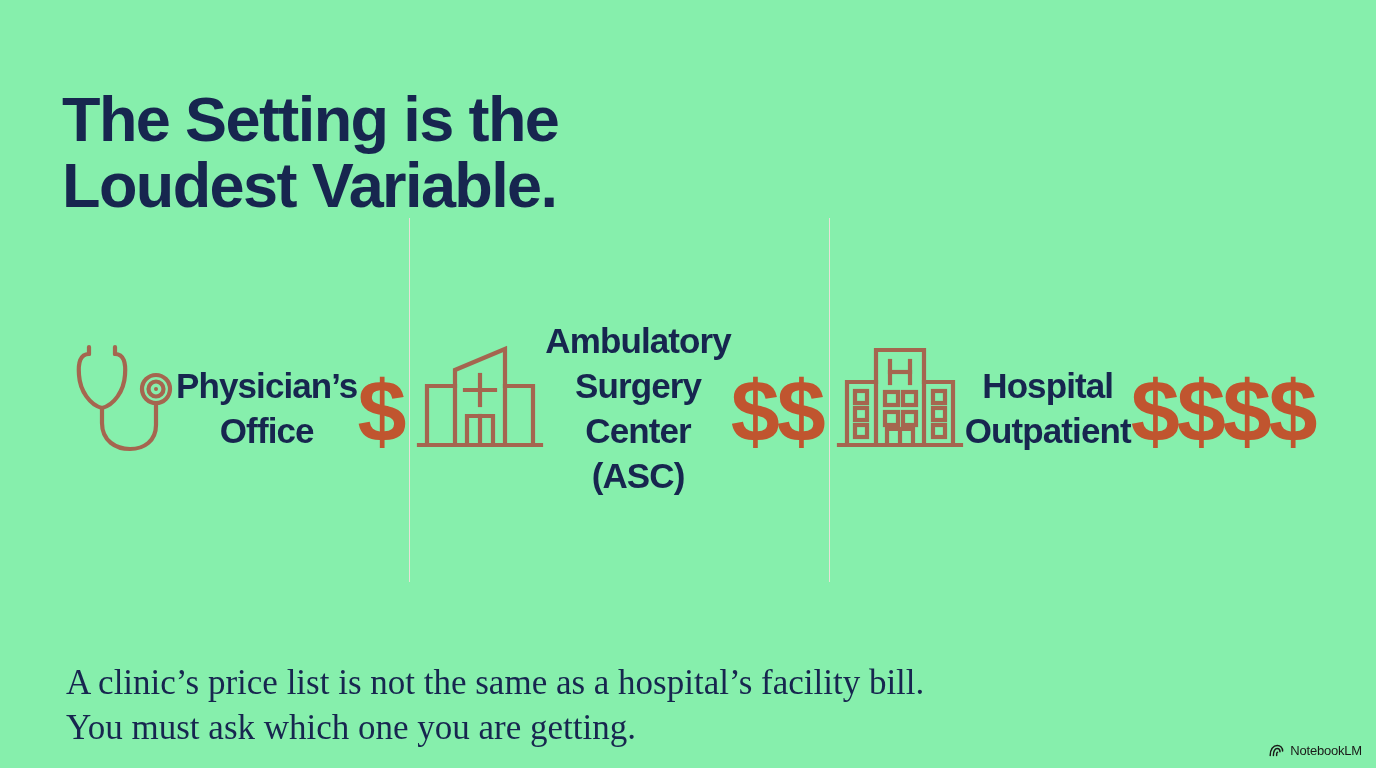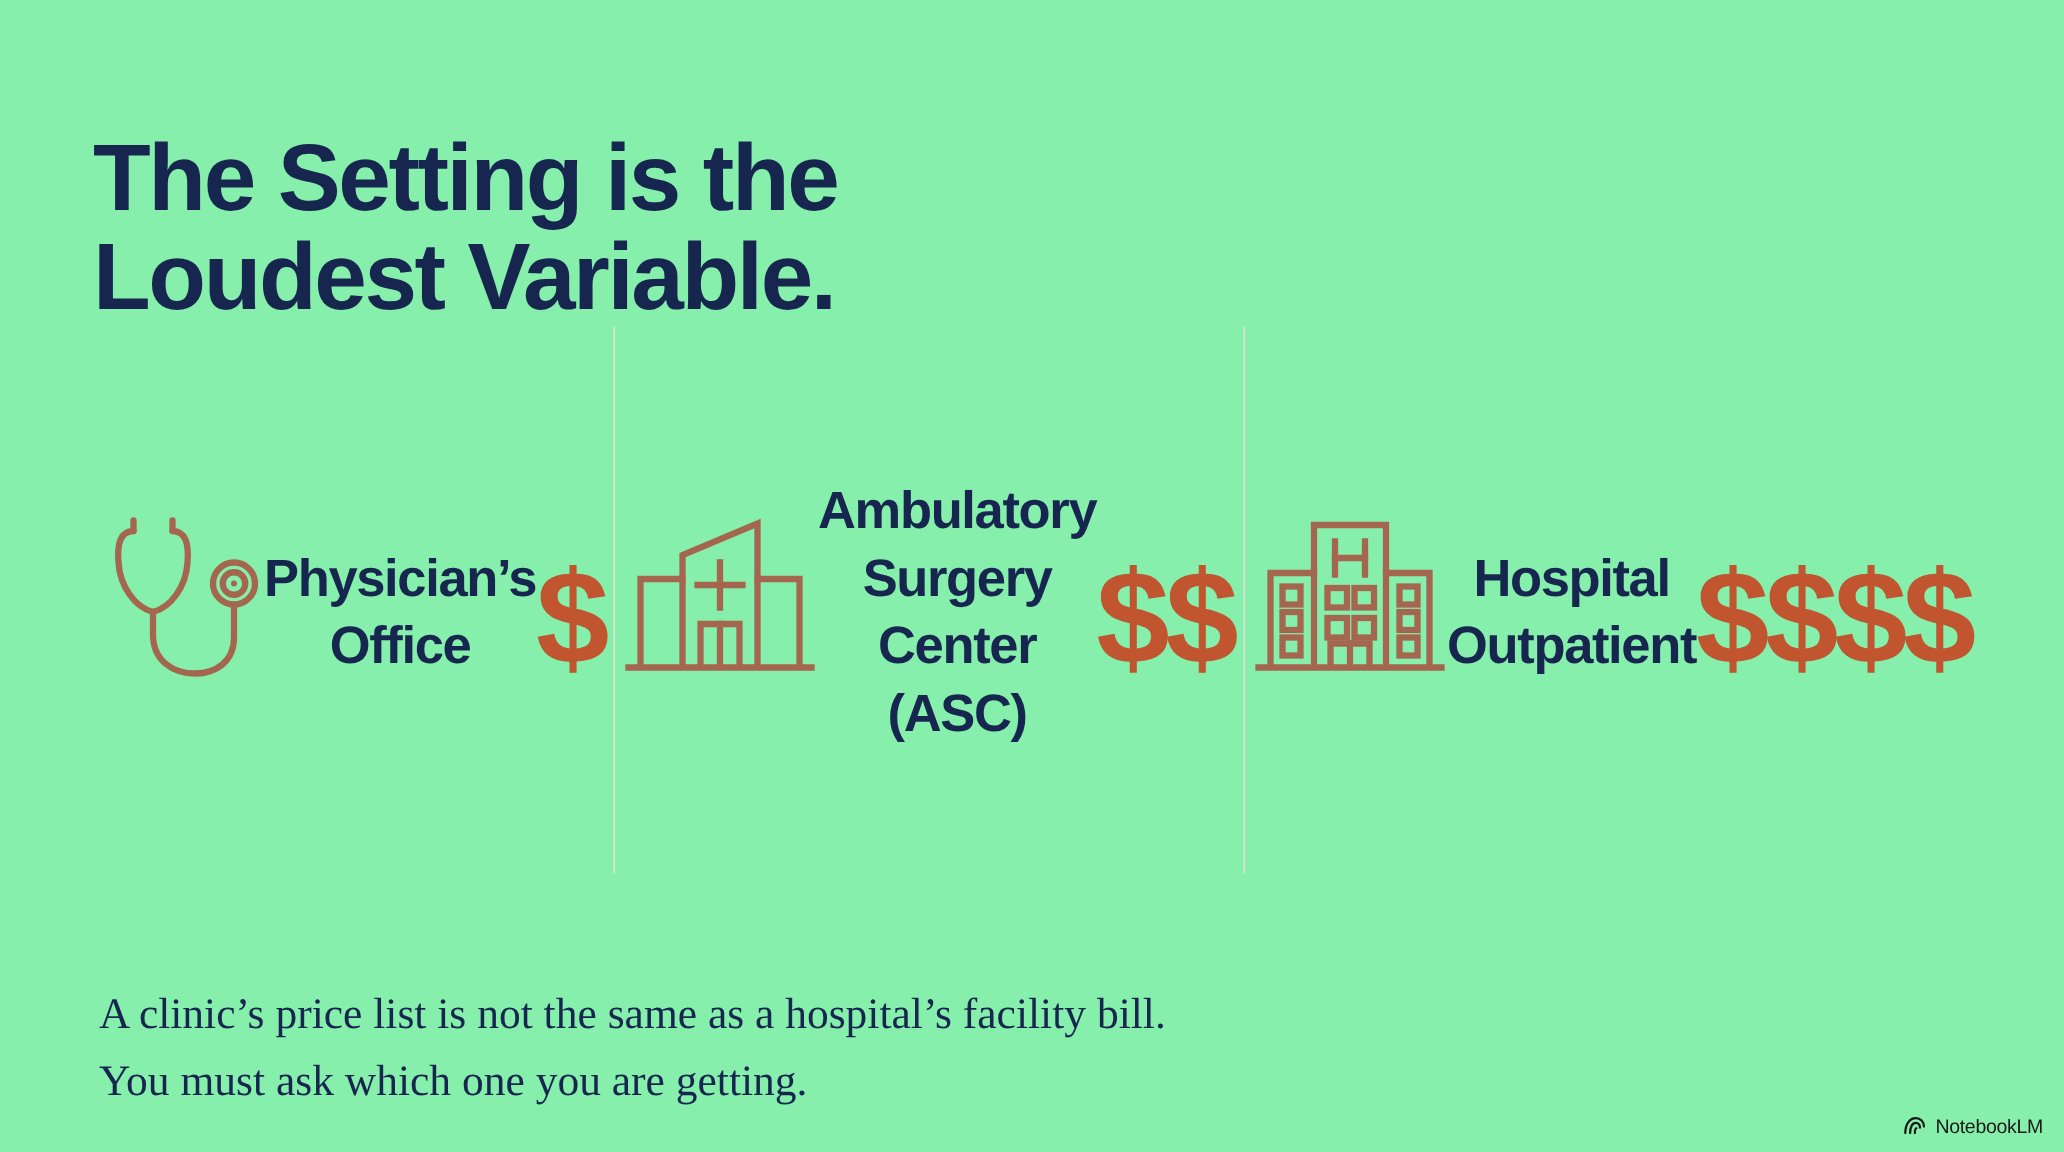--- a/index.html
+++ b/index.html
@@ -101,21 +101,21 @@
   }
 
   
   #caption {
     position: absolute;
     left: 66px;
     top: 625px;
     width: 1150px;
     color: #17264f;
     font-family: "Liberation Serif", serif;
-    font-size: 29px;
+    font-size: 35px;
     line-height: 45px;
     white-space: pre-line;
   }
 
   
   #watermark {
     position: absolute;
     right: 14px;
     bottom: 10px;
     display: flex;

